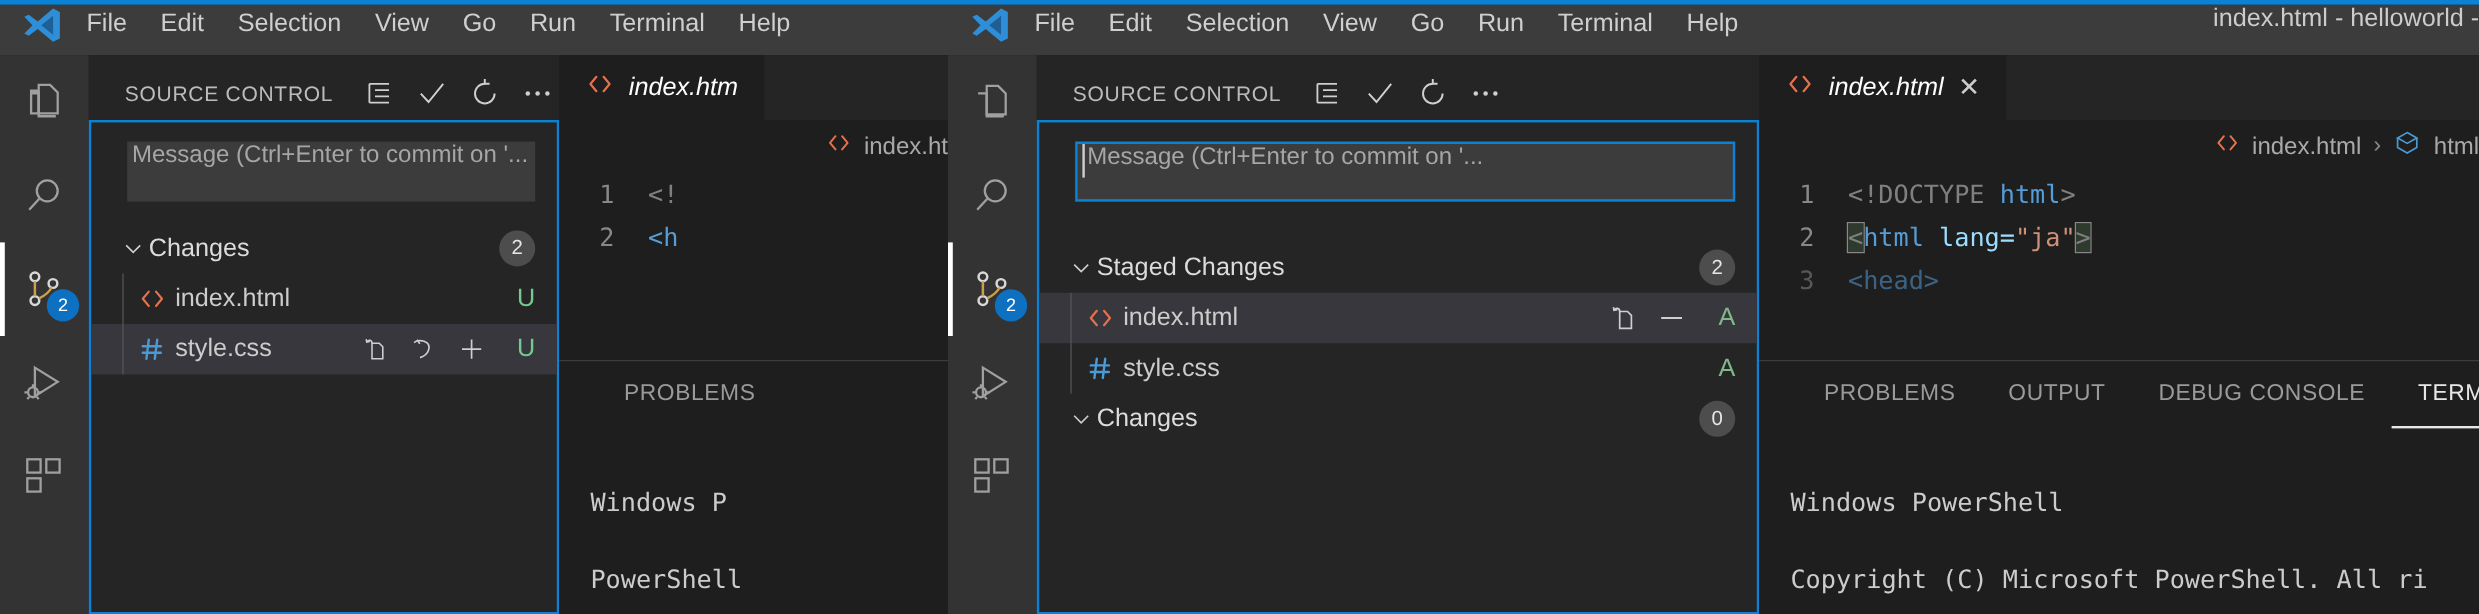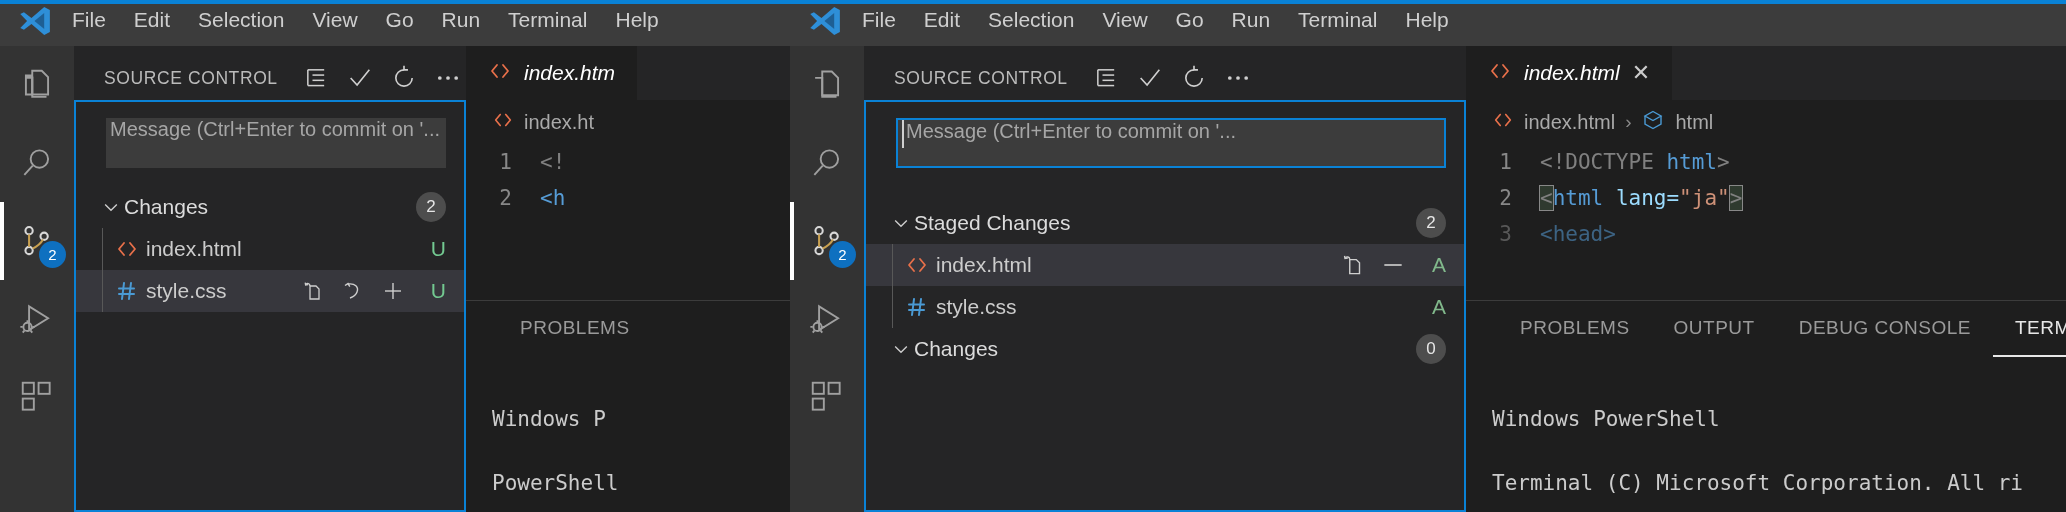--- a/index.html
+++ b/index.html
@@ -107,21 +107,21 @@
   .tabsrow { height: 54px; display: flex; align-items: stretch; background: #252526; }
   .tab {
     display: flex; align-items: center; gap: 12px; padding: 0 22px;
     background: #252526; color: #9a9a9a; font-size: 21px; white-space: nowrap;
   }
   .tab.active { background: #1e1e1e; color: #ffffff; font-style: italic; }
   .tabclose { color: #cccccc; font-size: 22px; font-style: normal; }
 
   .breadcrumb {
     height: 44px; display: flex; align-items: center; gap: 10px;
-    padding-left: 26px; color: #a9a9a9; font-size: 20px; white-space: nowrap;
+    padding-left: 26px; color: #a9a9a9; font-size: 20px; white-space: nowrap; justify-content: flex-end;
   }
   .bcsep { color: #8a8a8a; font-size: 19px; }
 
   .codearea { position: relative; overflow: hidden; }
   .codeline {
     display: flex; align-items: center; height: 36px;
     font-family: "DejaVu Sans Mono", monospace; font-size: 21px; white-space: pre;
   }
   .lnum { width: 74px; text-align: right; color: #888888; padding-right: 28px; flex: 0 0 auto; }
   .ctag { color: #808080; }
@@ -379,20 +379,21 @@
       <div class="menuitems">
         <div class="menuitem">File</div>
         <div class="menuitem">Edit</div>
         <div class="menuitem">Selection</div>
         <div class="menuitem">View</div>
         <div class="menuitem">Go</div>
         <div class="menuitem">Run</div>
         <div class="menuitem">Terminal</div>
         <div class="menuitem">Help</div>
       </div>
+      <div class="wintitle">index.html - helloworld -</div>
     </div>
 
     <div class="activitybar">
       <div class="act">
         <span>
           <svg width="38" height="38" viewBox="0 0 24 24" fill="none" stroke="#a0a0a0" stroke-width="1.2">
             <path d="M4.5 7.5 h4.5 v12 h9"></path>
             <path d="M9 3.5 h6 l4 4 v11 h-10 z"></path>
           </svg>
         </span>
@@ -585,21 +586,21 @@
       </div>
       <div class="panel" style="height:212px;">
         <div class="paneltabs">
           <div class="ptab">PROBLEMS</div>
           <div class="ptab">OUTPUT</div>
           <div class="ptab">DEBUG CONSOLE</div>
           <div class="ptab active">TERMINAL</div>
         </div>
         <div class="termbody">
 <div>Windows PowerShell</div>
-<div>Terminal (C) Microsoft Corporation. All ri</div>
+<div>Copyright (C) Microsoft PowerShell. All ri</div>
 
 
         </div>
       </div>
     </div>
   </div>
 
 </div>
 
 </body></html>

